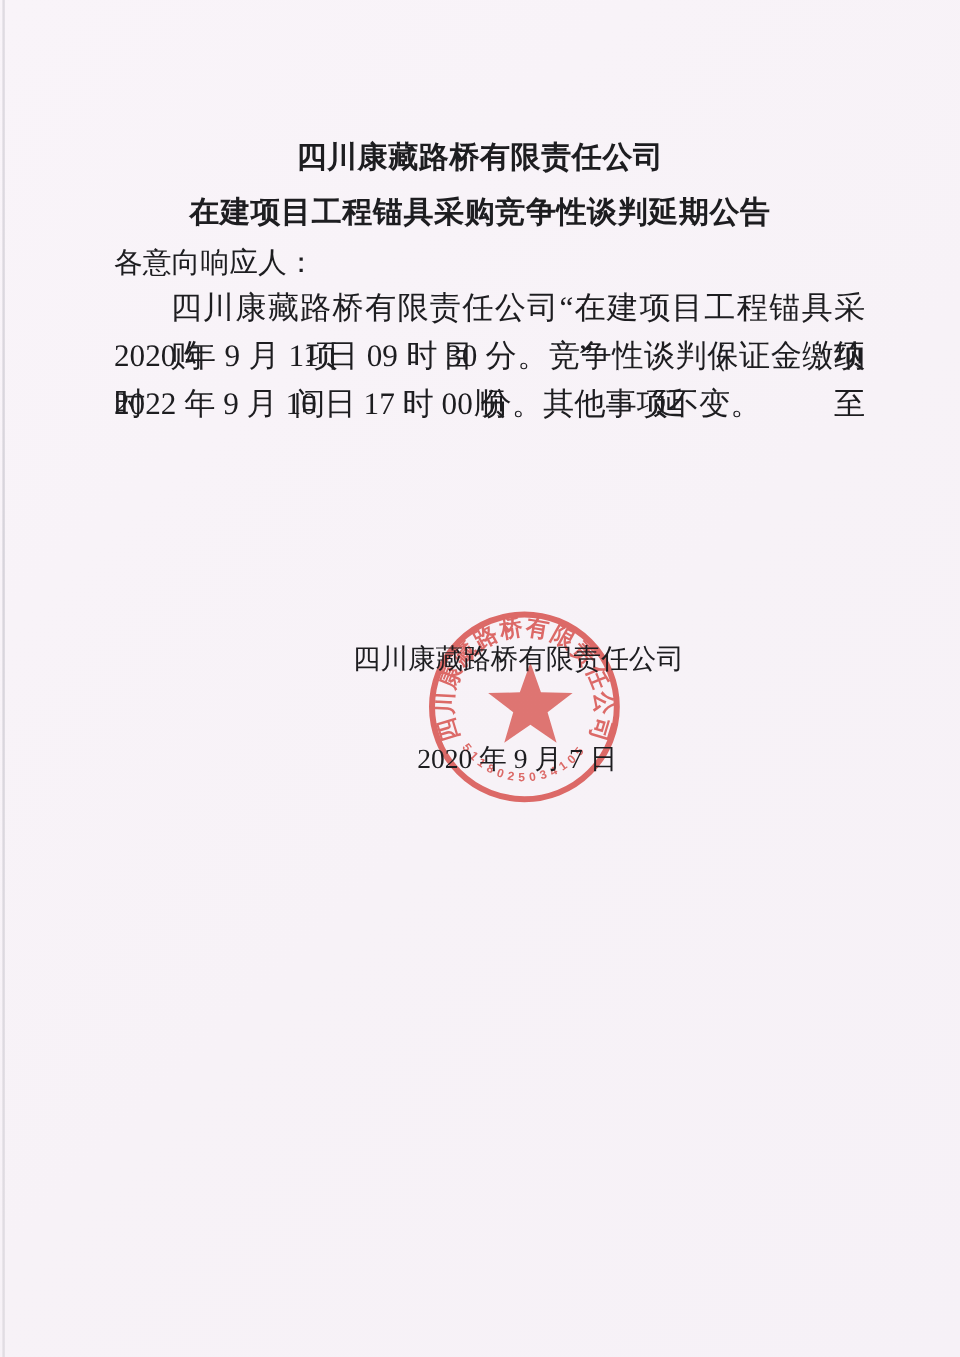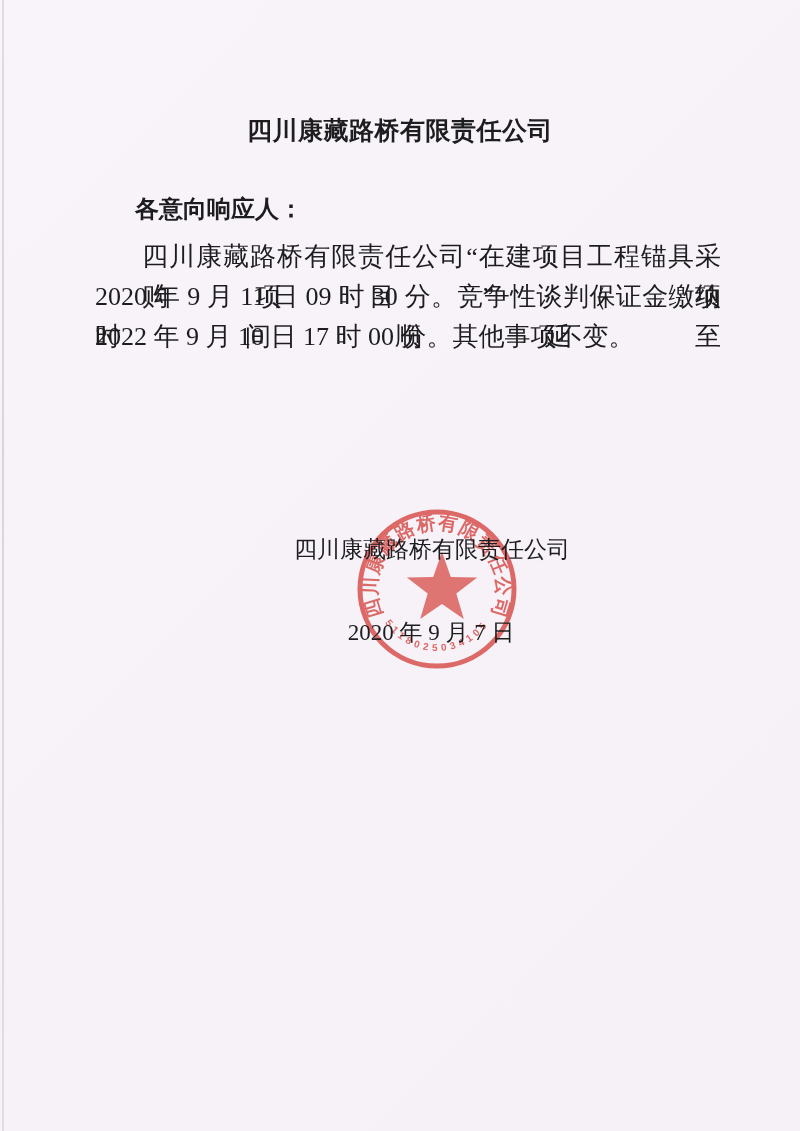--- a/index.html
+++ b/index.html
@@ -37,24 +37,23 @@
     left: 0; right: 0;
     top: 160px;
     text-align: center;
     font-size: 25px;
     font-weight: 700;
     letter-spacing: 0.5px;
   }
   .salutation {
     position: absolute;
     left: 95px;
-    top: 193px;
+    top: 203px;
     font-size: 24px;
-    font-weight: 700;
-    margin-left: 40px;
+    font-weight: 400;
   }
   .body-block {
     position: absolute;
     left: 95px;
     top: 237px;
     width: 626px;
     font-size: 26px;
   }
   .body-line {
     height: 40px;
@@ -114,20 +113,21 @@
   }
 </style>
 </head>
 <body>
 
 <div class="page">
   <div class="scan-edge-left"></div>
 
   <div class="doc-title">四川康藏路桥有限责任公司</div>
 
+  <div class="doc-subtitle">在建项目工程锚具采购竞争性谈判延期公告</div>
 
   <div class="salutation">各意向响应人：</div>
 
   <div class="body-block">
     <div class="body-line just indent">四川康藏路桥有限责任公司“在建项目工程锚具采购项目”（项</div>
     <div class="body-line just">2020 年 9 月 11 日 09 时 30 分。竞争性谈判保证金缴纳时间顺延至</div>
     <div class="body-line">2022 年 9 月 10 日 17 时 00 分。其他事项不变。</div>
   </div>
 
   <div class="signature-line">四川康藏路桥有限责任公司</div>

